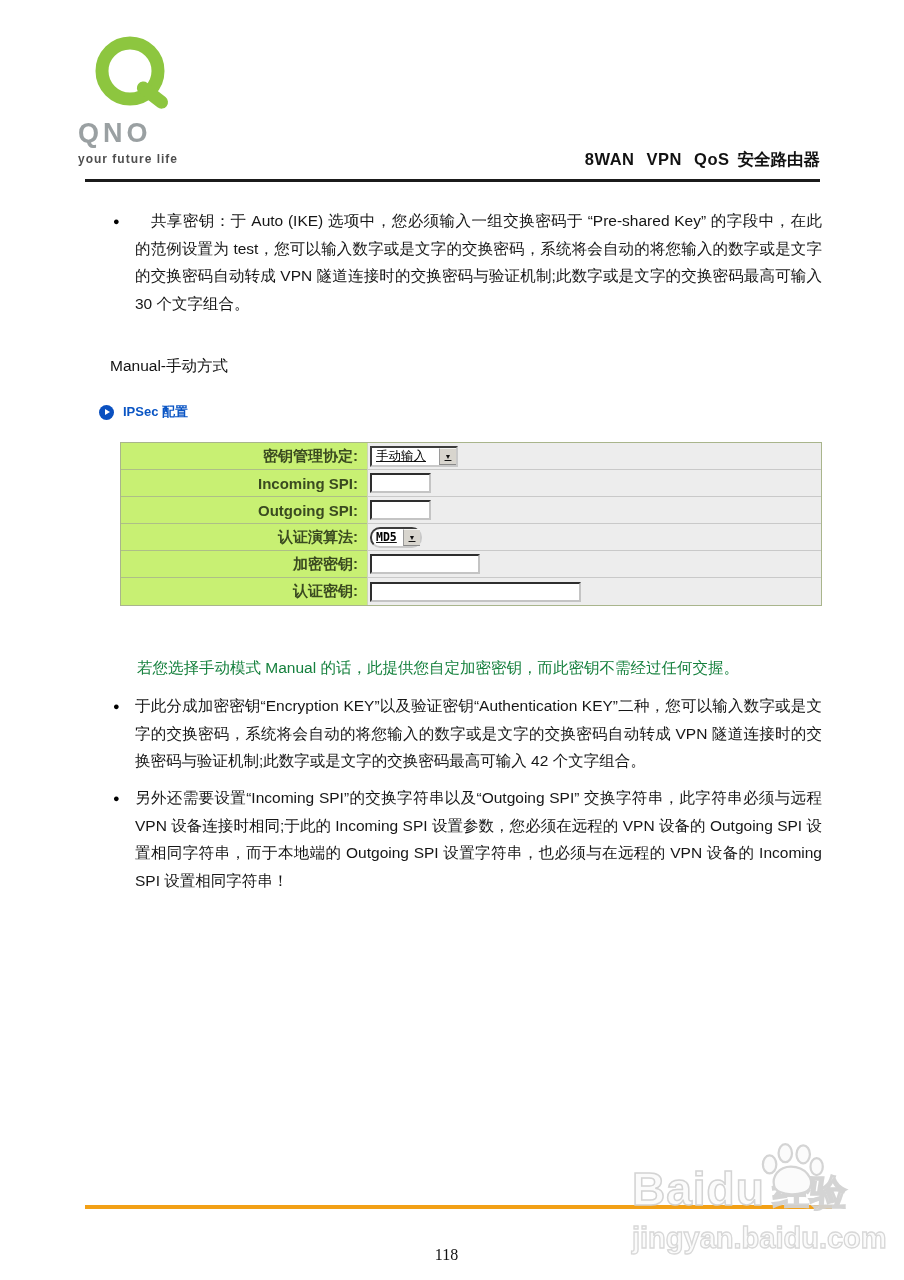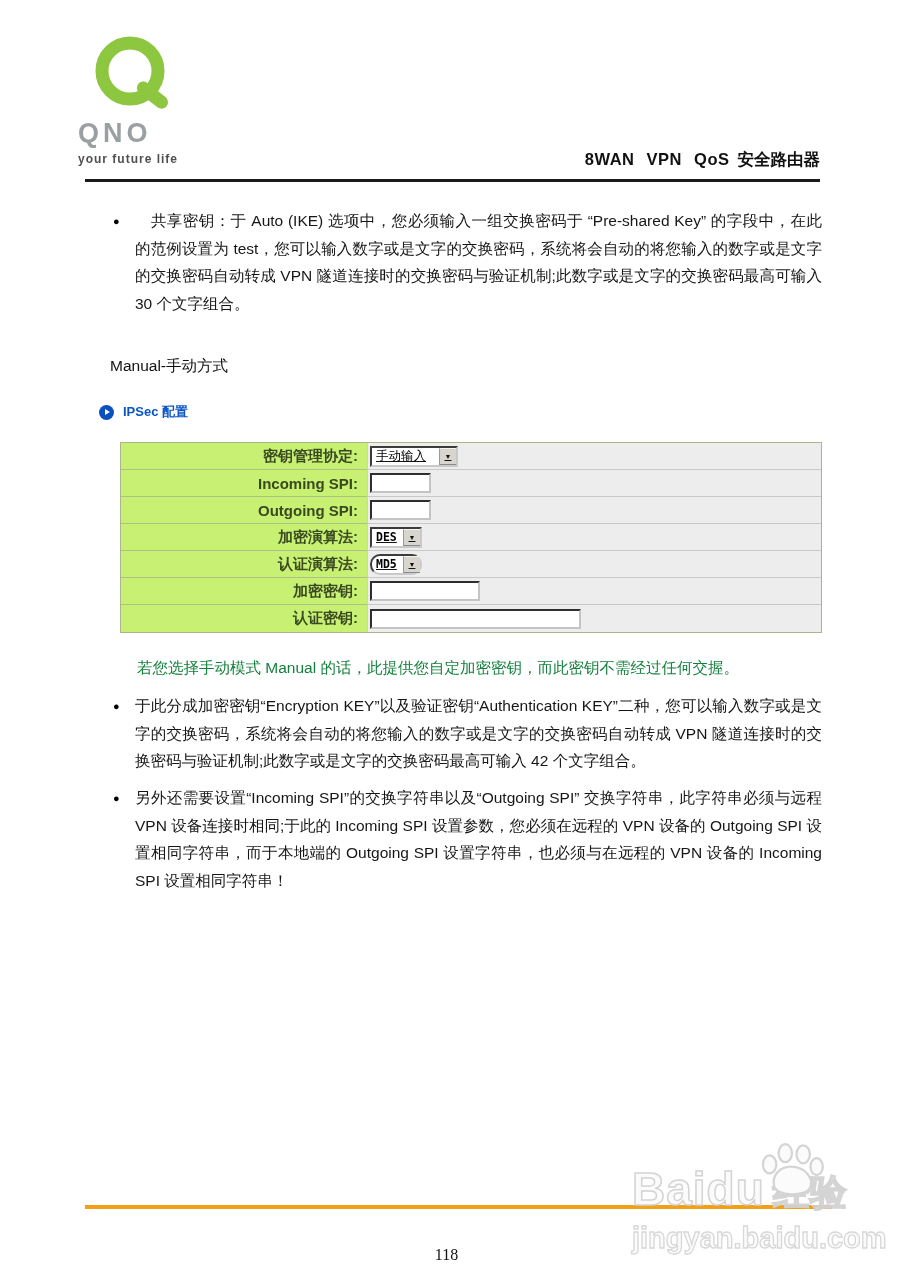--- a/index.html
+++ b/index.html
@@ -116,29 +116,20 @@
       </div>
     </div>
 
     <div class="form-row">
       <div class="form-label">Outgoing SPI:</div>
       <div class="form-value">
         <input class="w95-input" style="width: 61px;" value="">
       </div>
     </div>
 
-    <div class="form-row">
-      <div class="form-label">加密演算法:</div>
-      <div class="form-value">
-        <div class="w95-select" style="width:52px;">
-          <span class="sel-value mono">DES</span>
-          <span class="sel-btn">▼</span>
-        </div>
-      </div>
-    </div>
 
     <div class="form-row">
       <div class="form-label">认证演算法:</div>
       <div class="form-value">
         <div class="w95-select" style="width:52px;border-radius:10px;">
           <span class="sel-value mono">MD5</span>
           <span class="sel-btn">▼</span>
         </div>
       </div>
     </div>

